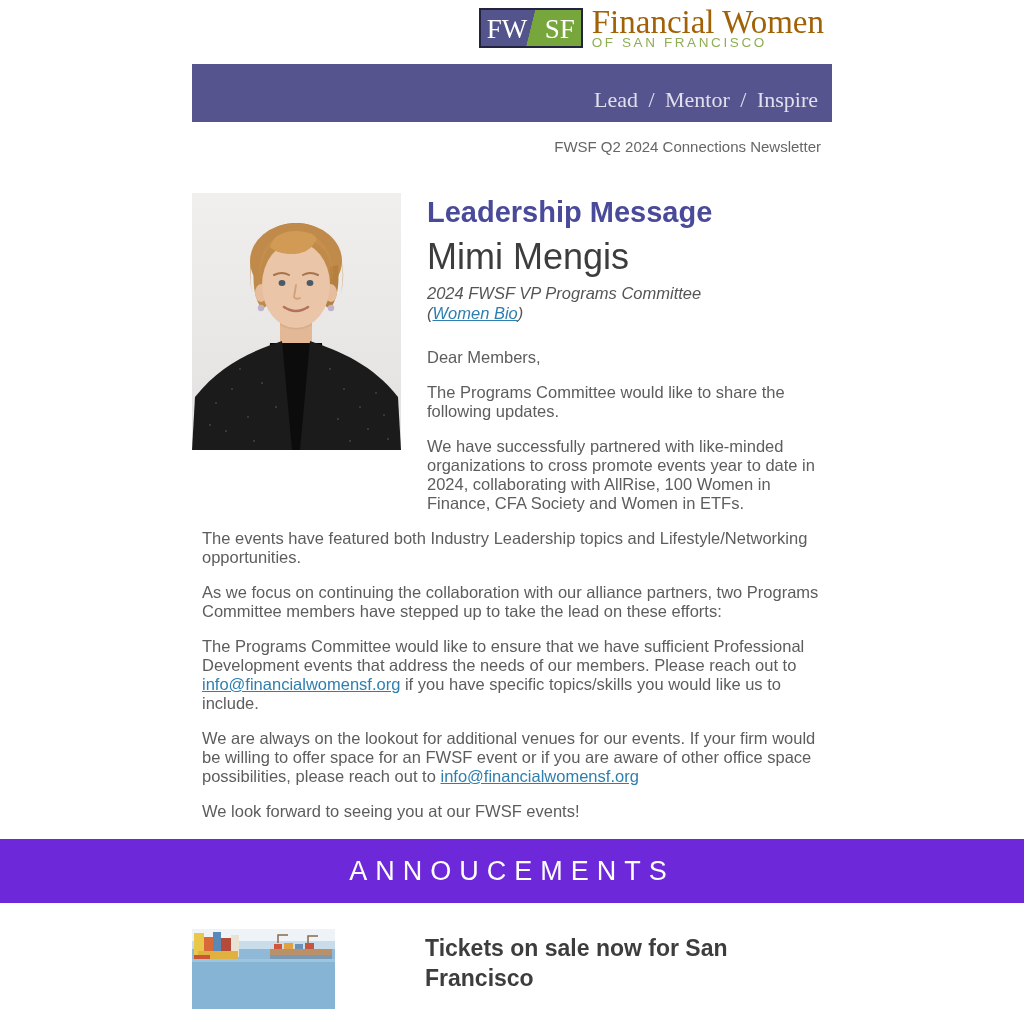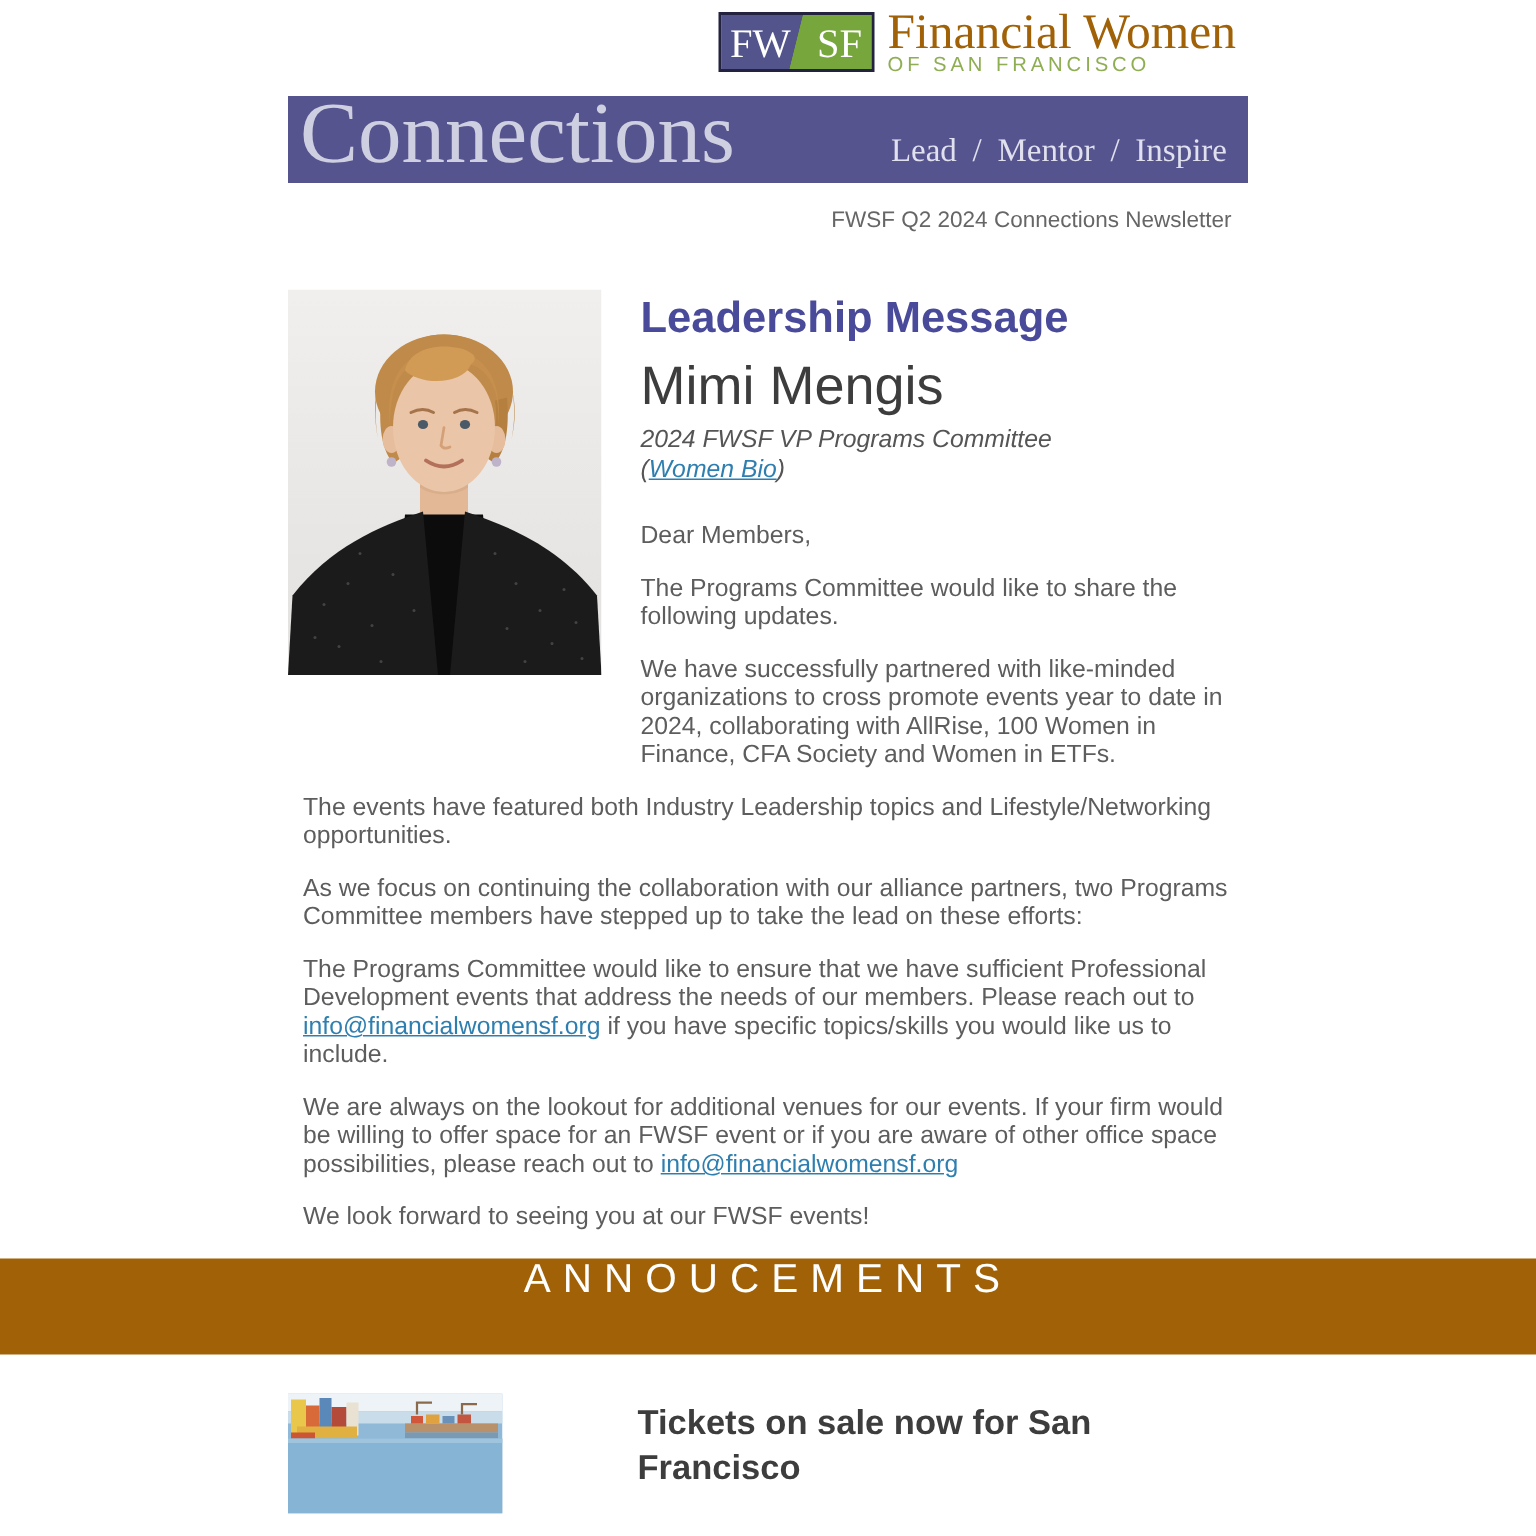--- a/index.html
+++ b/index.html
@@ -45,22 +45,22 @@
   a.link{color:#2e7fb0;text-decoration:underline;cursor:pointer;}
   .bio-line a.link{font-style:italic;}
 
   p.body-p{margin:16px 0 0;font-size:16.5px;line-height:19px;color:#5d5d5d;}
   .lead-col p.body-p.first{margin-top:24px;}
   p.body-p strong{color:#4a4a4a;}
 
   .body-section{padding:0 10px;margin-top:8px;}
 
   
-  .announce-banner{margin-top:18px;height:64px;background:#a16207;
-    display:flex;justify-content:center;}
+  .announce-banner{margin-top:18px;height:64px;background:#6d28d9;
+    display:flex;align-items:center;justify-content:center;}
   .announce-banner span{color:#ffffff;font-size:27px;letter-spacing:8px;line-height:1;}
 
   .announce-row{display:flex;margin-top:26px;align-items:flex-start;}
   .thumb{width:143px;height:80px;flex-shrink:0;display:block;cursor:pointer;}
   .announce-title{margin-left:90px;margin-top:4px;font-size:23px;font-weight:bold;
     color:#3d3d3d;line-height:30px;}
 </style>
 </head>
 <body>
 
@@ -71,21 +71,20 @@
       <span class="logo-fw">FW</span>
       <span class="logo-sf">SF</span>
     </div>
     <div class="org-text">
       <div class="org-name">Financial Women</div>
       <div class="org-sub">OF SAN FRANCISCO</div>
     </div>
   </div>
 
   <div class="masthead">
-    <span class="masthead-title">Connections</span>
     <span class="masthead-tagline">Lead / Mentor / Inspire</span>
   </div>
 
   <div class="newsletter-label">FWSF Q2 2024 Connections Newsletter</div>
 
   <div class="main-row">
     <svg class="photo" viewBox="0 0 209 257" xmlns="http://www.w3.org/2000/svg" aria-hidden="true">
       <defs>
         <linearGradient id="bgGrad" x1="0" y1="0" x2="0" y2="1">
           <stop offset="0" stop-color="#f0efed"></stop>

